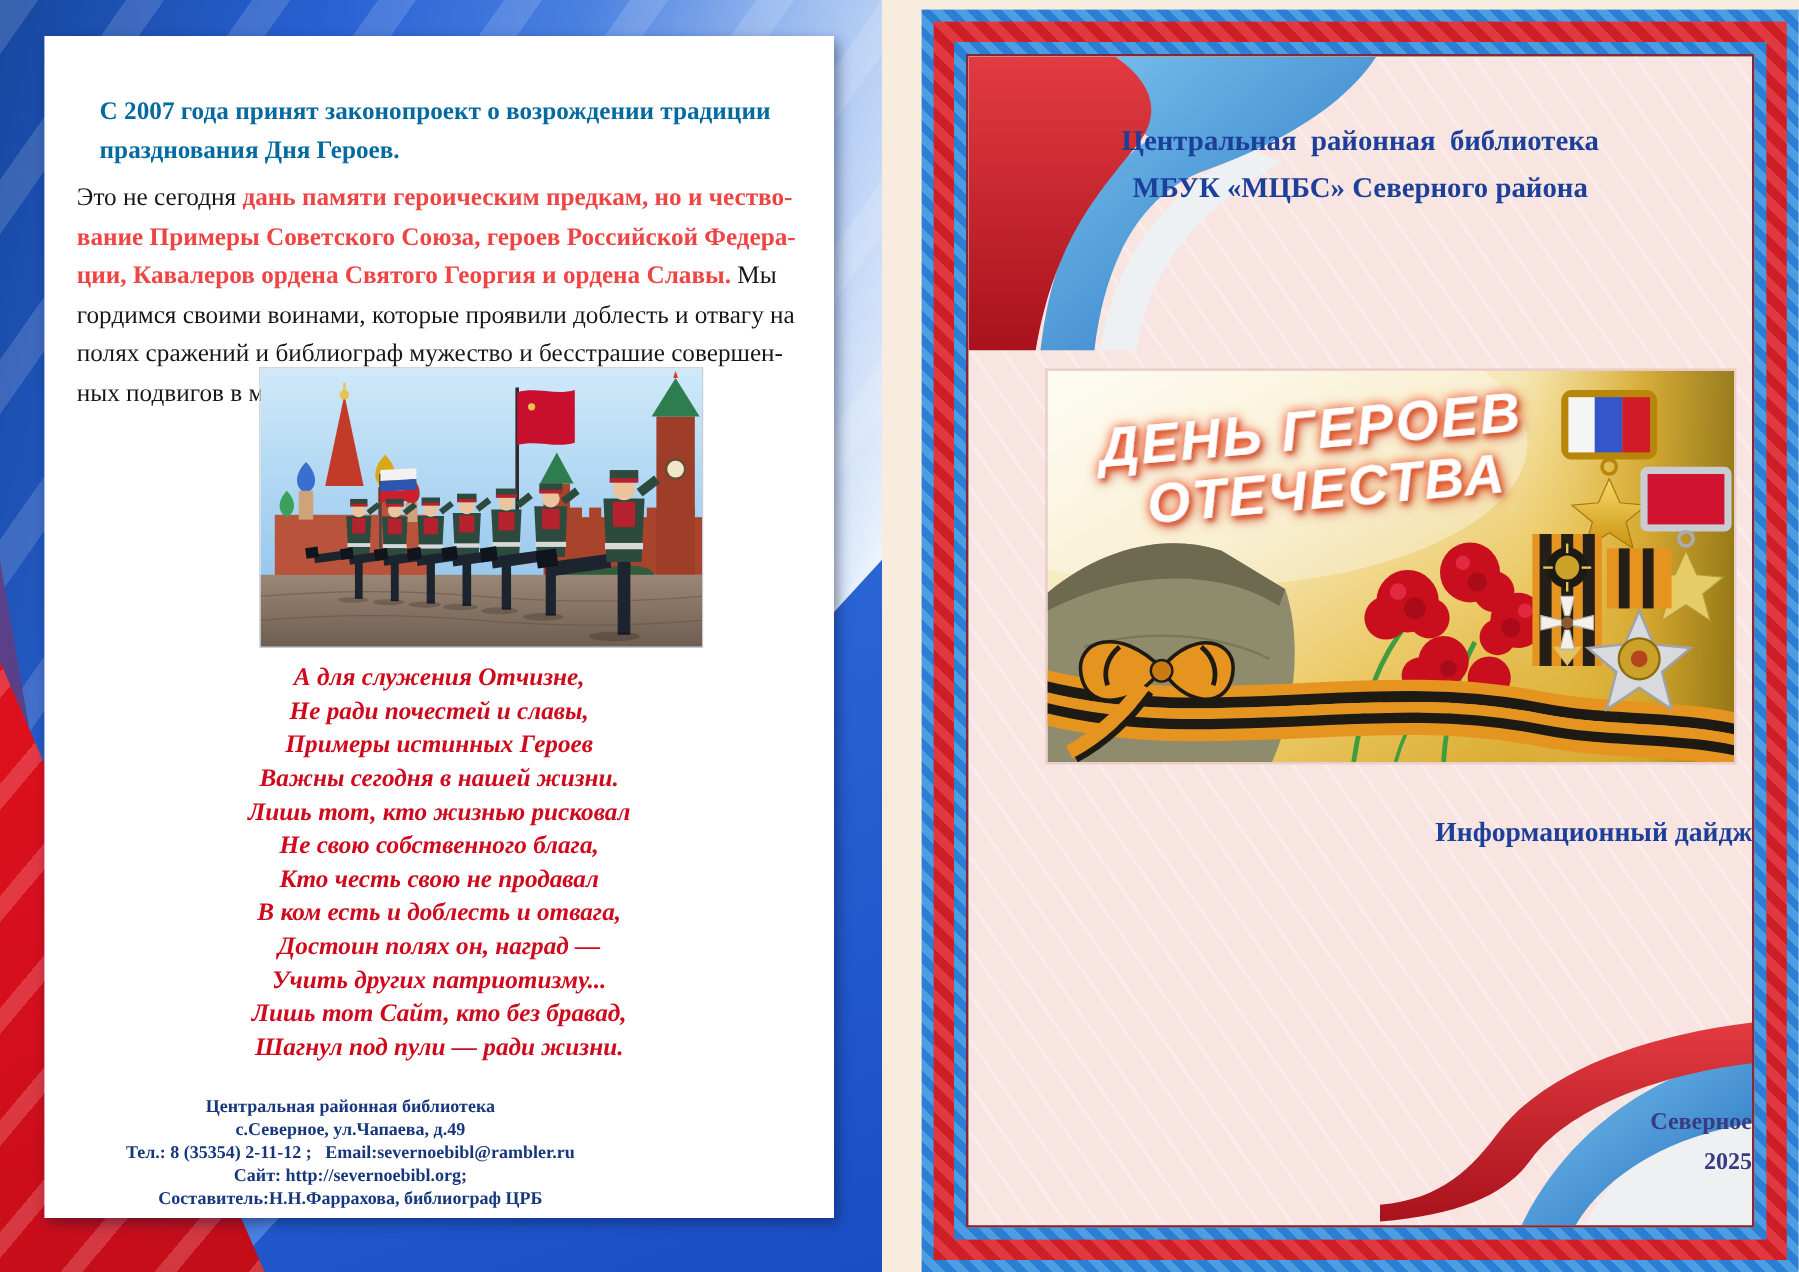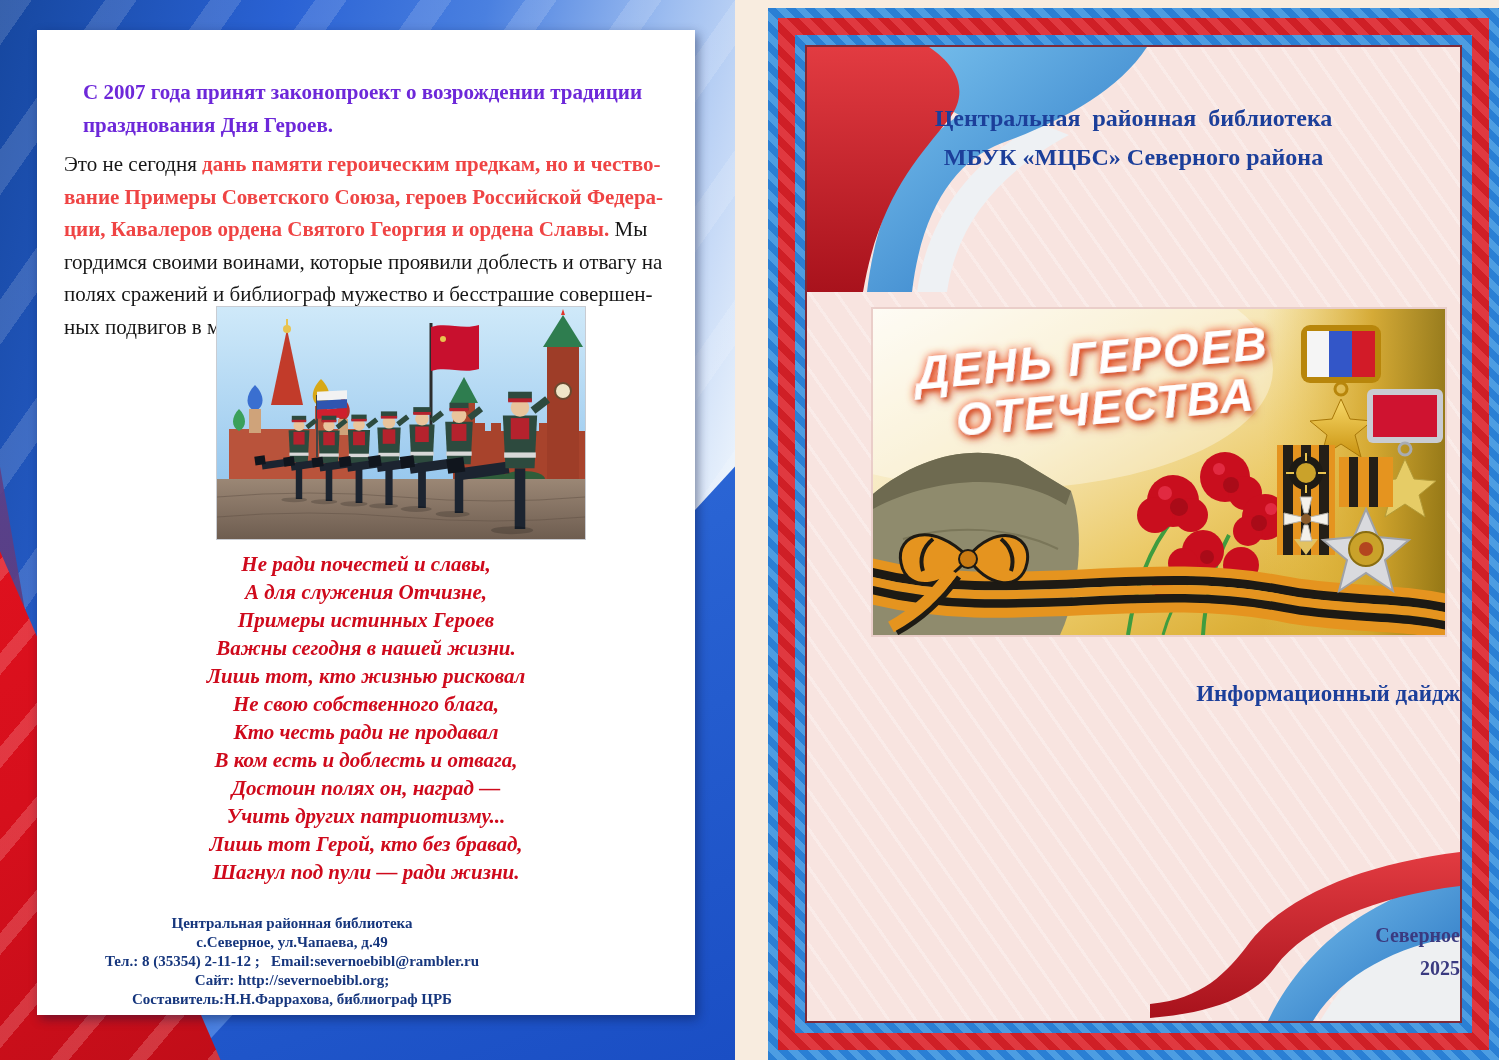--- a/index.html
+++ b/index.html
@@ -21,21 +21,21 @@
     clip-path:polygon(0 44%,0 62%,30% 100%,14% 100%);opacity:.9;}
   .lh-red{position:absolute;inset:0;background:linear-gradient(150deg,#f01522 0%,#d60f1c 55%,#b00c16 100%);
     clip-path:polygon(0 52%,0 100%,30% 100%);}
   .lh-redstreak{position:absolute;inset:0;
     background:repeating-linear-gradient(130deg,rgba(255,180,180,0.25) 0 14px,rgba(255,255,255,0) 14px 60px);
     clip-path:polygon(0 52%,0 100%,30% 100%);}
   
   .page-left{position:absolute;left:37px;top:30px;width:658px;height:985px;background:#ffffff;
     box-shadow:3px 4px 10px rgba(10,20,60,.45);}
   .intro-heading{position:absolute;left:46px;top:46px;width:586px;
-    font-size:21px;font-weight:bold;line-height:1.55;color:#6d28d9;}
+    font-size:21px;font-weight:bold;line-height:1.55;color:#0369a1;}
   .intro-para{position:absolute;left:27px;top:118px;width:616px;
     font-size:21px;line-height:1.55;color:#161616;}
   .intro-para .red{color:#ef4444;font-weight:bold;}
   .photo-frame{position:absolute;left:180px;top:277px;width:368px;height:232px;
     outline:1px solid #c9ccd2;}
   .poem{position:absolute;left:0;top:520px;width:658px;text-align:center;
     font-size:21px;font-weight:bold;font-style:italic;color:#cf0a1c;line-height:28px;}
   .page-footer{position:absolute;left:0;top:884px;width:510px;text-align:center;
     font-size:15px;font-weight:bold;color:#16367d;line-height:19px;}
   .prewrap{white-space:pre-wrap;}
@@ -172,31 +172,31 @@
           <use href="#soldier" transform="translate(142,196) scale(0.85)"></use>
           <use href="#soldier" transform="translate(172,198) scale(0.90)"></use>
           <use href="#soldier" transform="translate(205,201) scale(0.97)"></use>
           <use href="#soldier" transform="translate(242,206) scale(1.06)"></use>
           <use href="#soldier" transform="translate(303,222) scale(1.32)"></use>
         </g>
       </svg>
     </div>
 
     <div class="poem">
+      <div>А для служения Отчизне,</div>
       <div>Не ради почестей и славы,</div>
-      <div>А для служения Отчизне,</div>
       <div>Примеры истинных Героев</div>
       <div>Важны сегодня в нашей жизни.</div>
       <div>Лишь тот, кто жизнью рисковал</div>
       <div>Не свою собственного блага,</div>
-      <div>Кто честь ради не продавал</div>
+      <div>Кто честь свою не продавал</div>
       <div>В ком есть и доблесть и отвага,</div>
       <div>Достоин полях он, наград —</div>
       <div>Учить других патриотизму...</div>
-      <div>Лишь тот Герой, кто без бравад,</div>
+      <div>Лишь тот Сайт, кто без бравад,</div>
       <div>Шагнул под пули — ради жизни.</div>
     </div>
 
     <div class="page-footer">
       <div>Центральная районная библиотека</div>
       <div>с.Северное, ул.Чапаева, д.49</div>
       <div class="prewrap">Тел.: 8 (35354) 2-11-12 ;   Email:severnoebibl@rambler.ru</div>
       <div>Сайт: http://severnoebibl.org;</div>
       <div>Составитель:Н.Н.Фаррахова, библиограф ЦРБ</div>
     </div>

